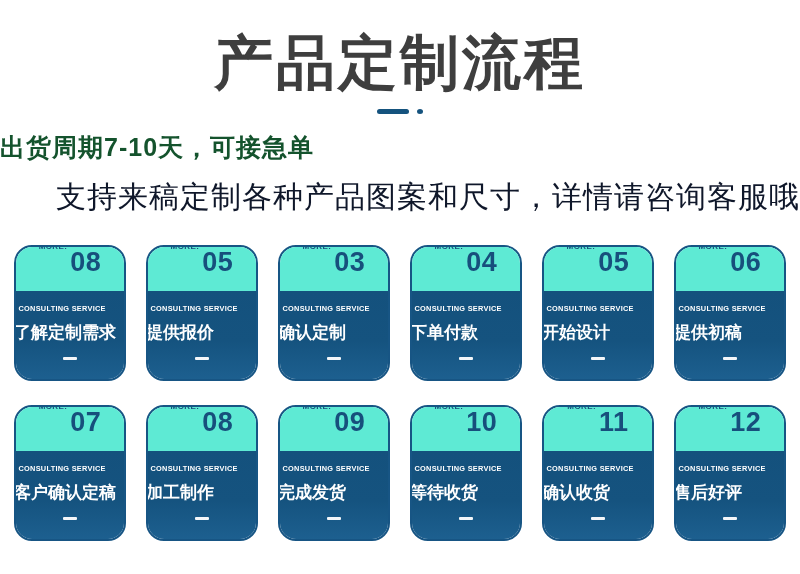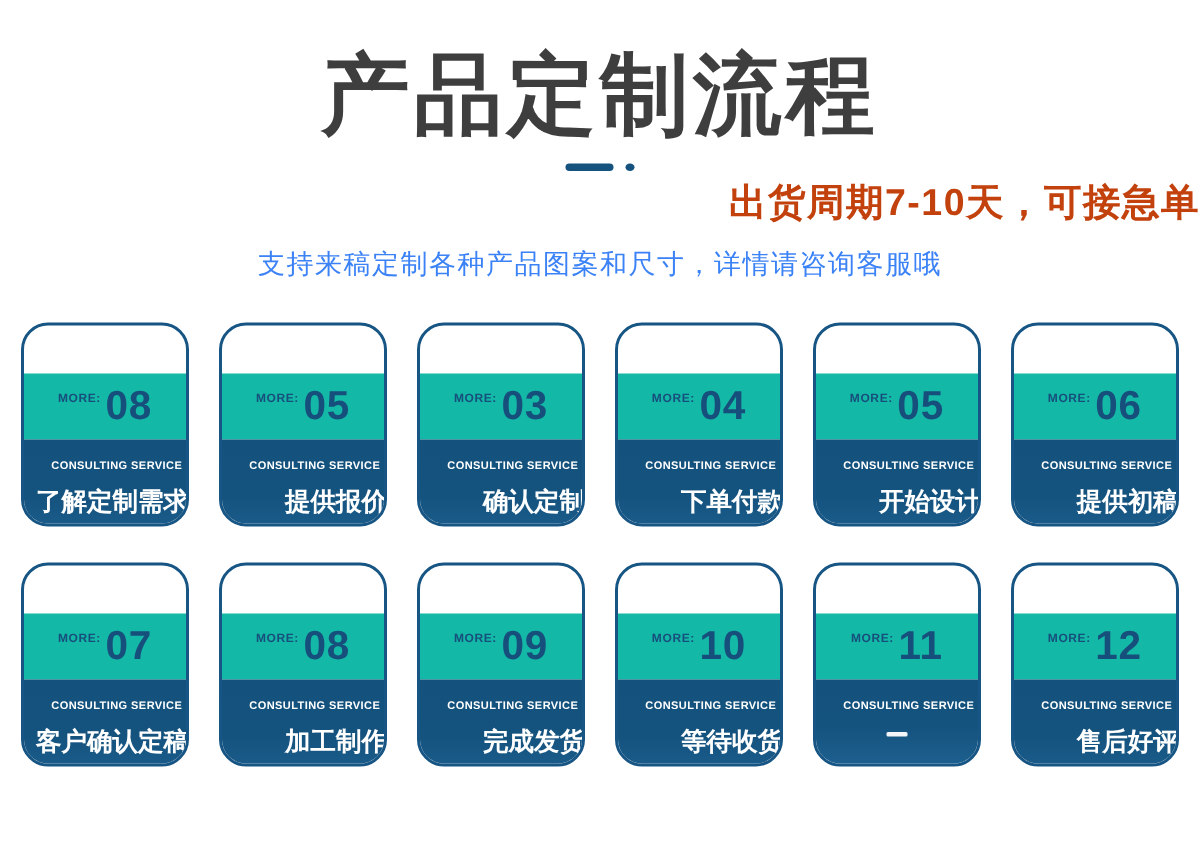--- a/index.html
+++ b/index.html
@@ -17,57 +17,56 @@
     letter-spacing:3px;line-height:1.2;
   }
   .title-divider{
     margin-top:10px;height:6px;
     display:flex;align-items:center;justify-content:center;
   }
   .title-divider .dash{width:32px;height:5px;border-radius:3px;background:#15537e;display:inline-block;}
   .title-divider .dot{width:6px;height:5px;border-radius:50%;background:#15537e;display:inline-block;margin-left:8px;}
 
   .subtitle-bold{
-    margin:3px 0 0;text-align:right;
-    font-size:25px;font-weight:bold;color:#c2410c;letter-spacing:1px;
+    margin:16px 0 0;text-align:left;
+    font-size:25px;font-weight:bold;color:#14532d;letter-spacing:1px;
   }
   .subtitle-light{
-    margin:13px 0 0;text-align:center;
-    font-size:18px;font-weight:400;color:#3b82f6;letter-spacing:1px;
+    margin:13px 0 0;text-align:right;
+    font-size:30px;font-weight:400;color:#0f172a;letter-spacing:1px;
   }
 
   
   .steps-grid{
     margin-top:27px;padding:0 14px;
     display:flex;flex-wrap:wrap;column-gap:20px;row-gap:24px;
   }
   .step-card{
     flex:0 0 calc((100% - 100px)/6);
     height:136px;box-sizing:border-box;
     border:2px solid #175584;border-radius:18px;
     background:#ffffff;overflow:hidden;
     display:flex;flex-direction:column;
   }
   .card-top{
     height:44px;flex:0 0 44px;
-    display:flex;align-items:center;justify-content:center;
-    background:#14b8a6;
-    margin-top:32px;
+    display:flex;justify-content:center;
+    background:#5eead4;
   }
   .more-label{
     font-size:8px;font-weight:bold;color:#174f7c;
     letter-spacing:0.4px;transform:translateY(-5px);margin-right:3px;
   }
   .step-number{
     font-size:27px;font-weight:800;color:#174f7c;letter-spacing:0.5px;
   }
   .card-body{
     flex:1;margin:0 -2px -2px;
     background:linear-gradient(180deg,#14517d 0%,#15537f 55%,#1d6090 100%);
-    color:#ffffff;text-align:right;padding-top:13px;
+    color:#ffffff;text-align:left;padding-top:13px;
   }
   .consulting-label{
     font-size:8px;font-weight:bold;letter-spacing:0.3px;color:#ffffff;
     transform:scale(0.92);
   }
   .step-label{
     margin-top:8px;font-size:17px;font-weight:bold;color:#ffffff;
     white-space:nowrap;letter-spacing:0px;
   }
   .step-dash{
@@ -202,20 +201,21 @@
           <div class="step-dash"></div>
         </div>
       </div>
       <div class="step-card">
         <div class="card-top">
           <span class="more-label">MORE:</span>
           <span class="step-number">11</span>
         </div>
         <div class="card-body">
           <div class="consulting-label">CONSULTING SERVICE</div>
+          <div class="step-label">确认收货</div>
           <div class="step-dash"></div>
         </div>
       </div>
       <div class="step-card">
         <div class="card-top">
           <span class="more-label">MORE:</span>
           <span class="step-number">12</span>
         </div>
         <div class="card-body">
           <div class="consulting-label">CONSULTING SERVICE</div>

